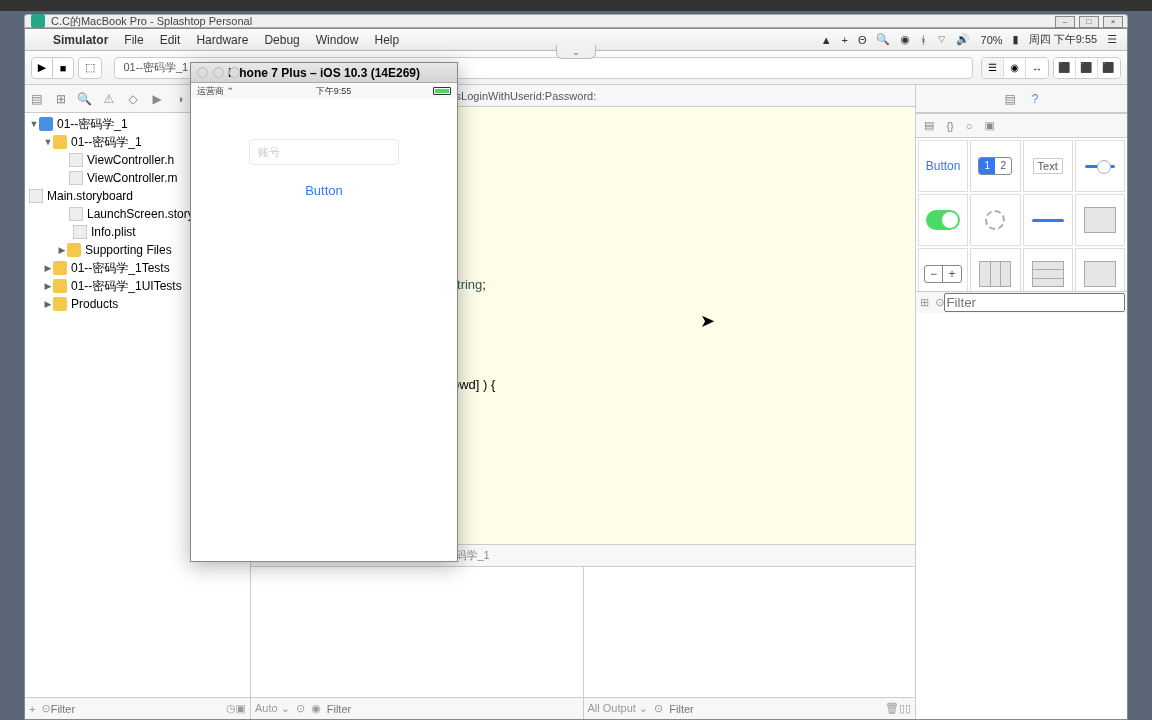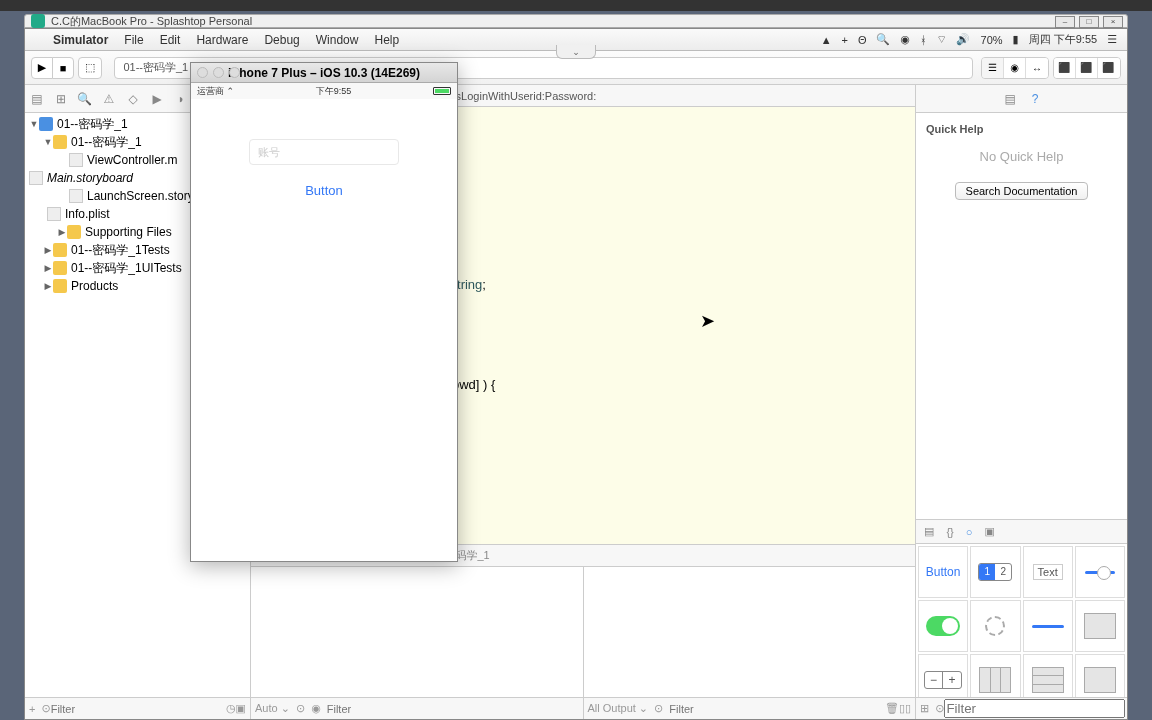--- a/index.html
+++ b/index.html
@@ -185,32 +185,36 @@
             <span class="disc">▼</span>
             <span class="icon proj"></span>
             <span>01--密码学_1</span>
           </div>
         <div class="row" style="padding-left:18px;">
             <span class="disc">▼</span>
             <span class="icon folder"></span>
             <span>01--密码学_1</span>
           </div>
         <div class="row" style="padding-left:44px;">
+            <span class="icon h"></span>
+            <span>ViewController.h</span>
+          </div>
+        <div class="row" style="padding-left:44px;">
             <span class="icon m"></span>
             <span>ViewController.m</span>
           </div>
-        <div class="row" style="font-style:italic;">
+        <div class="row" style="">
             <span class="icon sb"></span>
             <span>Main.storyboard</span>
           </div>
         <div class="row" style="padding-left:44px;">
             <span class="icon sb"></span>
             <span>LaunchScreen.storyboard</span>
           </div>
-        <div class="row" style="padding-left:22px;">
+        <div class="row" style="padding-left:48px;">
             <span class="icon plist"></span>
             <span>Info.plist</span>
           </div>
         <div class="row" style="padding-left:32px;">
             <span class="disc">▶</span>
             <span class="icon folder"></span>
             <span>Supporting Files</span>
           </div>
         <div class="row" style="padding-left:18px;">
             <span class="disc">▶</span>
@@ -312,25 +316,20 @@
           </div>
         </div>
       </div>
     </div>
 
     <div class="inspector">
       <div class="insp-tabs">
         <span>▤</span>
         <span style="color:#4a90e2;">?</span>
       </div>
-      <div class="quick-help">
-        <h4>Quick Help</h4>
-        <div class="qh-msg">No Quick Help</div>
-        <button class="qh-btn">Search Documentation</button>
-      </div>
       <div class="library">
         <div class="lib-tabs">
           <span>▤</span>
           <span>{}</span>
           <span class="active">○</span>
           <span>▣</span>
         </div>
         <div class="lib-grid">
           <div class="lib-item">
               <span class="lib-button">Button</span>

